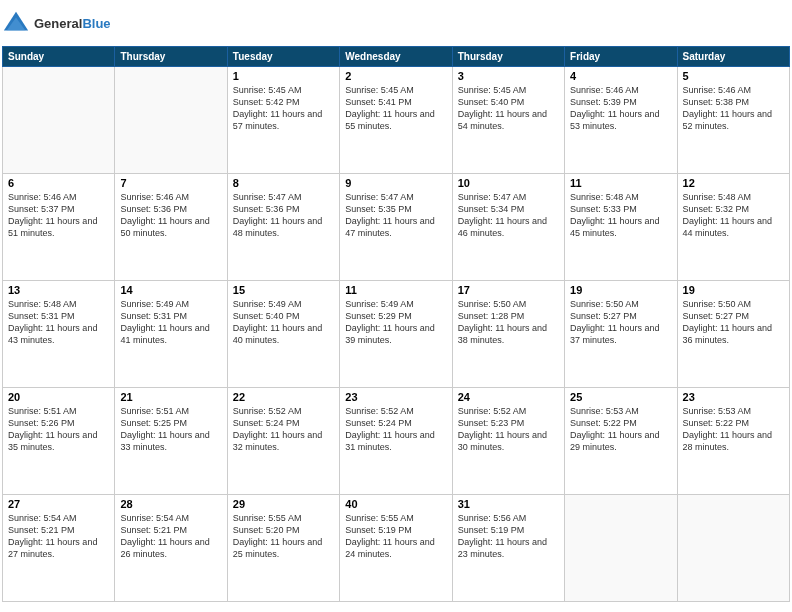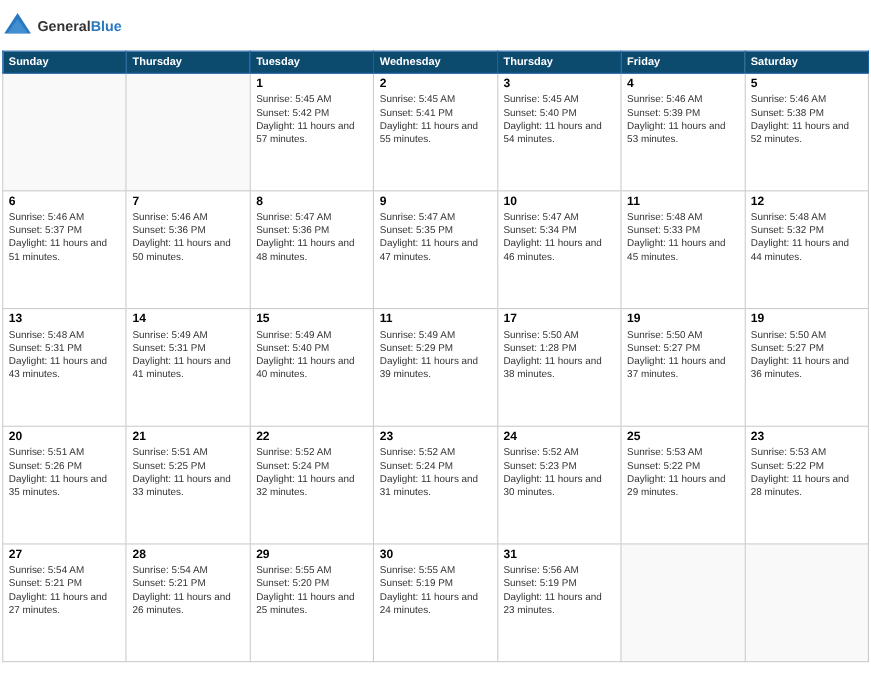--- a/index.html
+++ b/index.html
@@ -303,21 +303,21 @@
             <div class="cell-text">Sunset: 5:21 PM</div>
             <div class="cell-text">Daylight: 11 hours and 26 minutes.</div>
           </td>
           <td>
             <span class="day-num">29</span>
             <div class="cell-text">Sunrise: 5:55 AM</div>
             <div class="cell-text">Sunset: 5:20 PM</div>
             <div class="cell-text">Daylight: 11 hours and 25 minutes.</div>
           </td>
           <td>
-            <span class="day-num">30</span>
+            <span class="day-num">40</span>
             <div class="cell-text">Sunrise: 5:55 AM</div>
             <div class="cell-text">Sunset: 5:19 PM</div>
             <div class="cell-text">Daylight: 11 hours and 24 minutes.</div>
           </td>
           <td>
             <span class="day-num">31</span>
             <div class="cell-text">Sunrise: 5:56 AM</div>
             <div class="cell-text">Sunset: 5:19 PM</div>
             <div class="cell-text">Daylight: 11 hours and 23 minutes.</div>
           </td>

